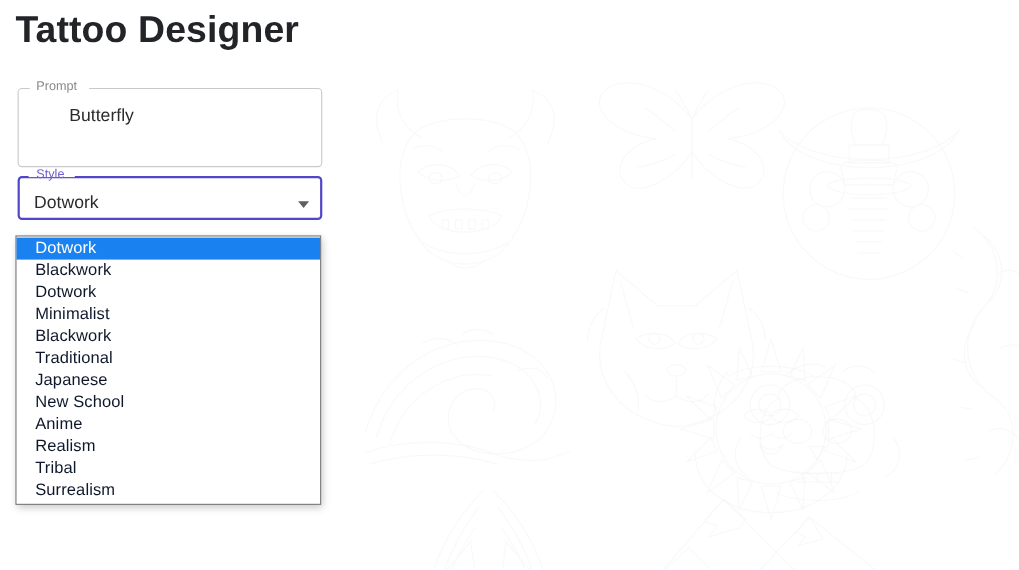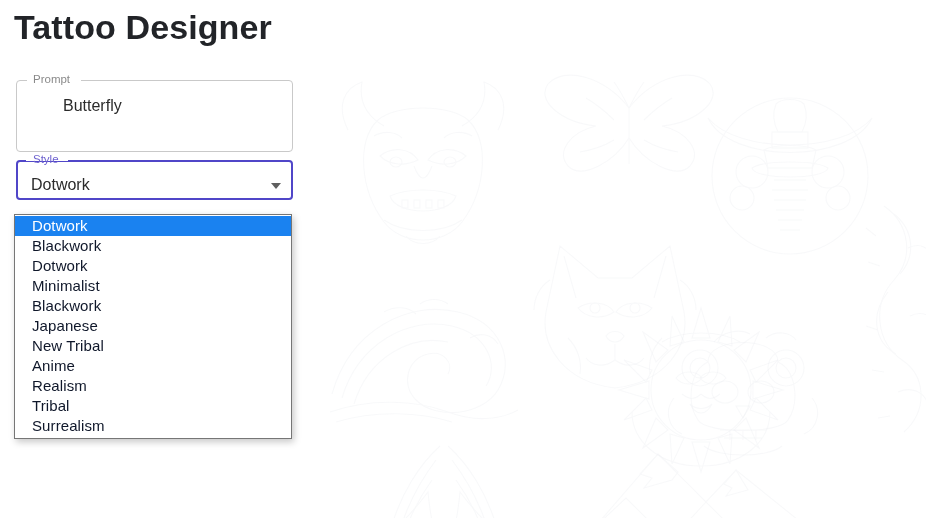--- a/index.html
+++ b/index.html
@@ -331,19 +331,20 @@
   <div id="style-value">Dotwork</div>
   <div id="style-arrow"></div>
 </div>
 
 <div id="style-listbox">
     <div class="opt selected">Dotwork</div>
     <div class="opt">Blackwork</div>
     <div class="opt">Dotwork</div>
     <div class="opt">Minimalist</div>
     <div class="opt">Blackwork</div>
+    <div class="opt">Traditional</div>
     <div class="opt">Japanese</div>
-    <div class="opt">New Tribal</div>
+    <div class="opt">New School</div>
     <div class="opt">Anime</div>
     <div class="opt">Realism</div>
     <div class="opt">Tribal</div>
     <div class="opt">Surrealism</div>
   </div>
 
 </body></html>

